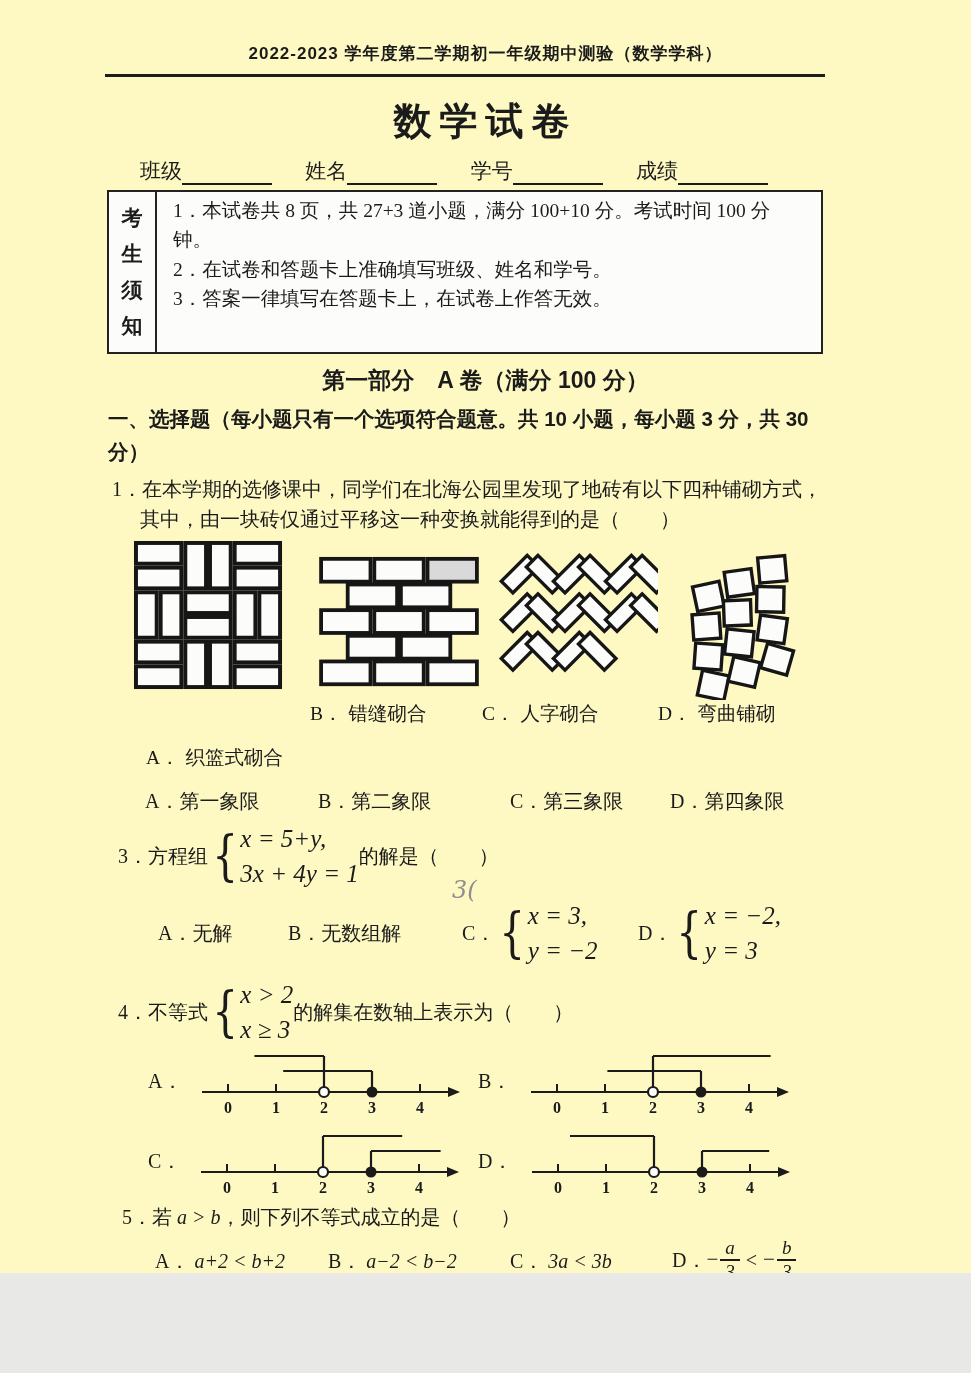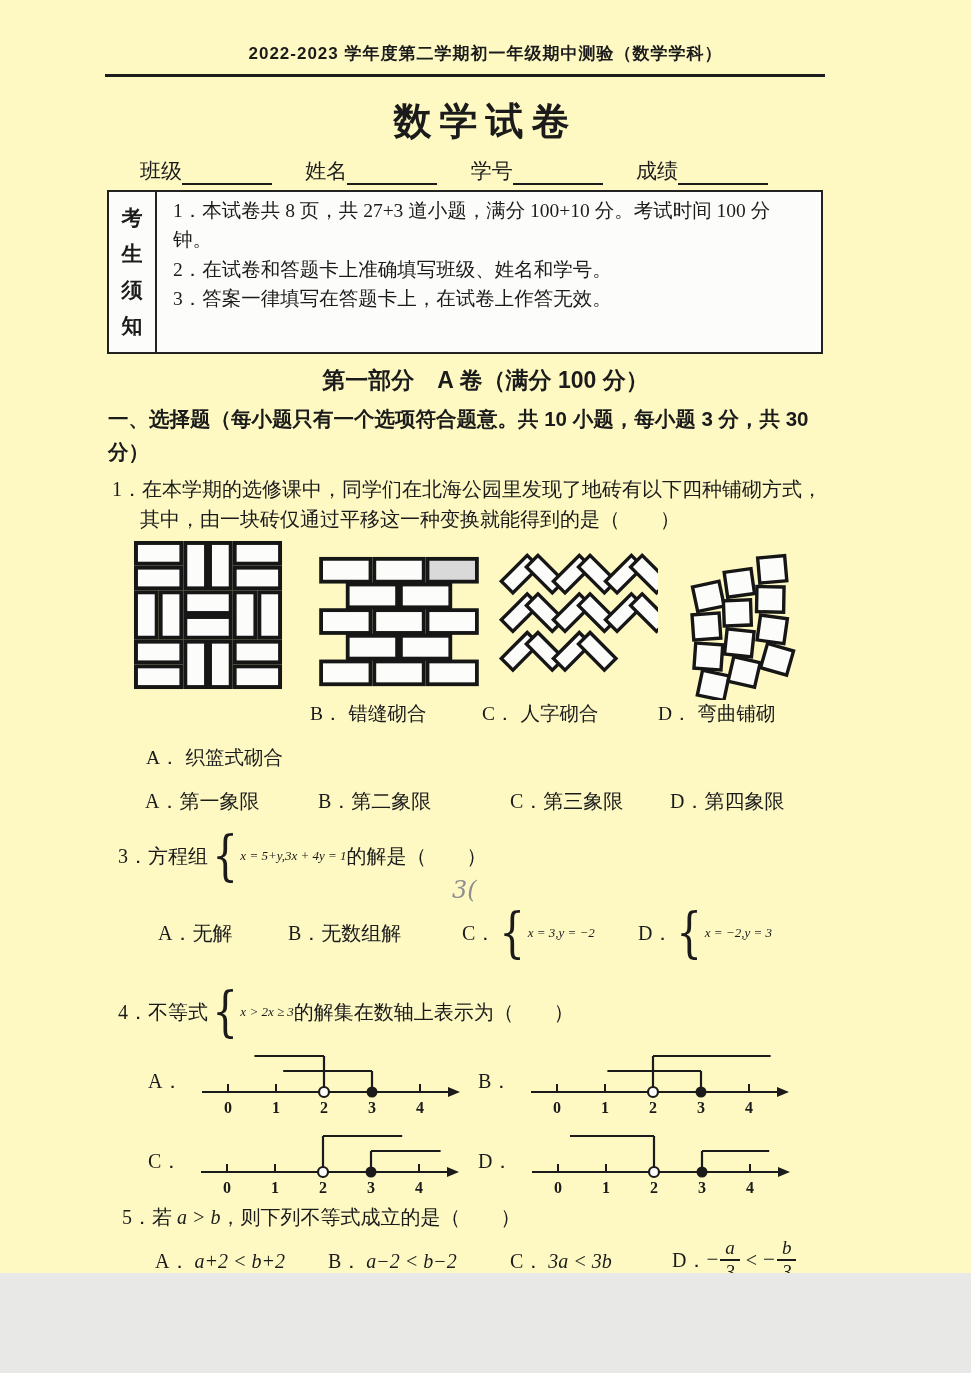--- a/index.html
+++ b/index.html
@@ -23,21 +23,21 @@
   .instr{top:403px;left:108px;width:745px;font-size:20.5px;font-weight:bold;line-height:1.6;
          font-family:"Liberation Sans","DejaVu Sans",sans-serif;}
   .qtext{font-size:20px;line-height:1.5;}
   .pattern svg{display:block;}
   .pat-label{font-size:19.5px;}
   .opt-label{margin-right:6px;}
   .math{font-style:italic;}
   .sys{display:inline-flex;align-items:center;}
   .sys .brace{font-size:54px;font-weight:400;line-height:0.85;transform:scaleX(0.75);
               font-family:"DejaVu Serif",serif;margin-right:-2px;}
-  .sys .rows{display:flex;flex-direction:row;font-size:13px;line-height:1.4;font-style:italic;justify-content:center;}
+  .sys .rows{display:flex;flex-direction:column;font-size:25px;line-height:1.4;font-style:italic;justify-content:center;}
   .vflex{display:flex;align-items:center;gap:0;}
   .nl{display:flex;align-items:center;gap:16px;}
   .nl-label{font-size:20px;}
   .scribble{color:#8f8f8f;font-size:24px;font-style:italic;font-family:"DejaVu Serif",serif;}
   .frac{display:inline-flex;flex-direction:column;align-items:center;font-style:italic;
         font-size:19px;line-height:1.15;vertical-align:middle;}
   .frac .num{padding:0 5px;border-bottom:2px solid #1b1b1b;}
   .minus{font-style:normal;font-size:21px;margin-right:2px;}
   .rel{font-style:normal;margin:0 6px;}
   .footer{top:1288px;left:0;width:100%;text-align:center;font-size:17px;font-weight:bold;

